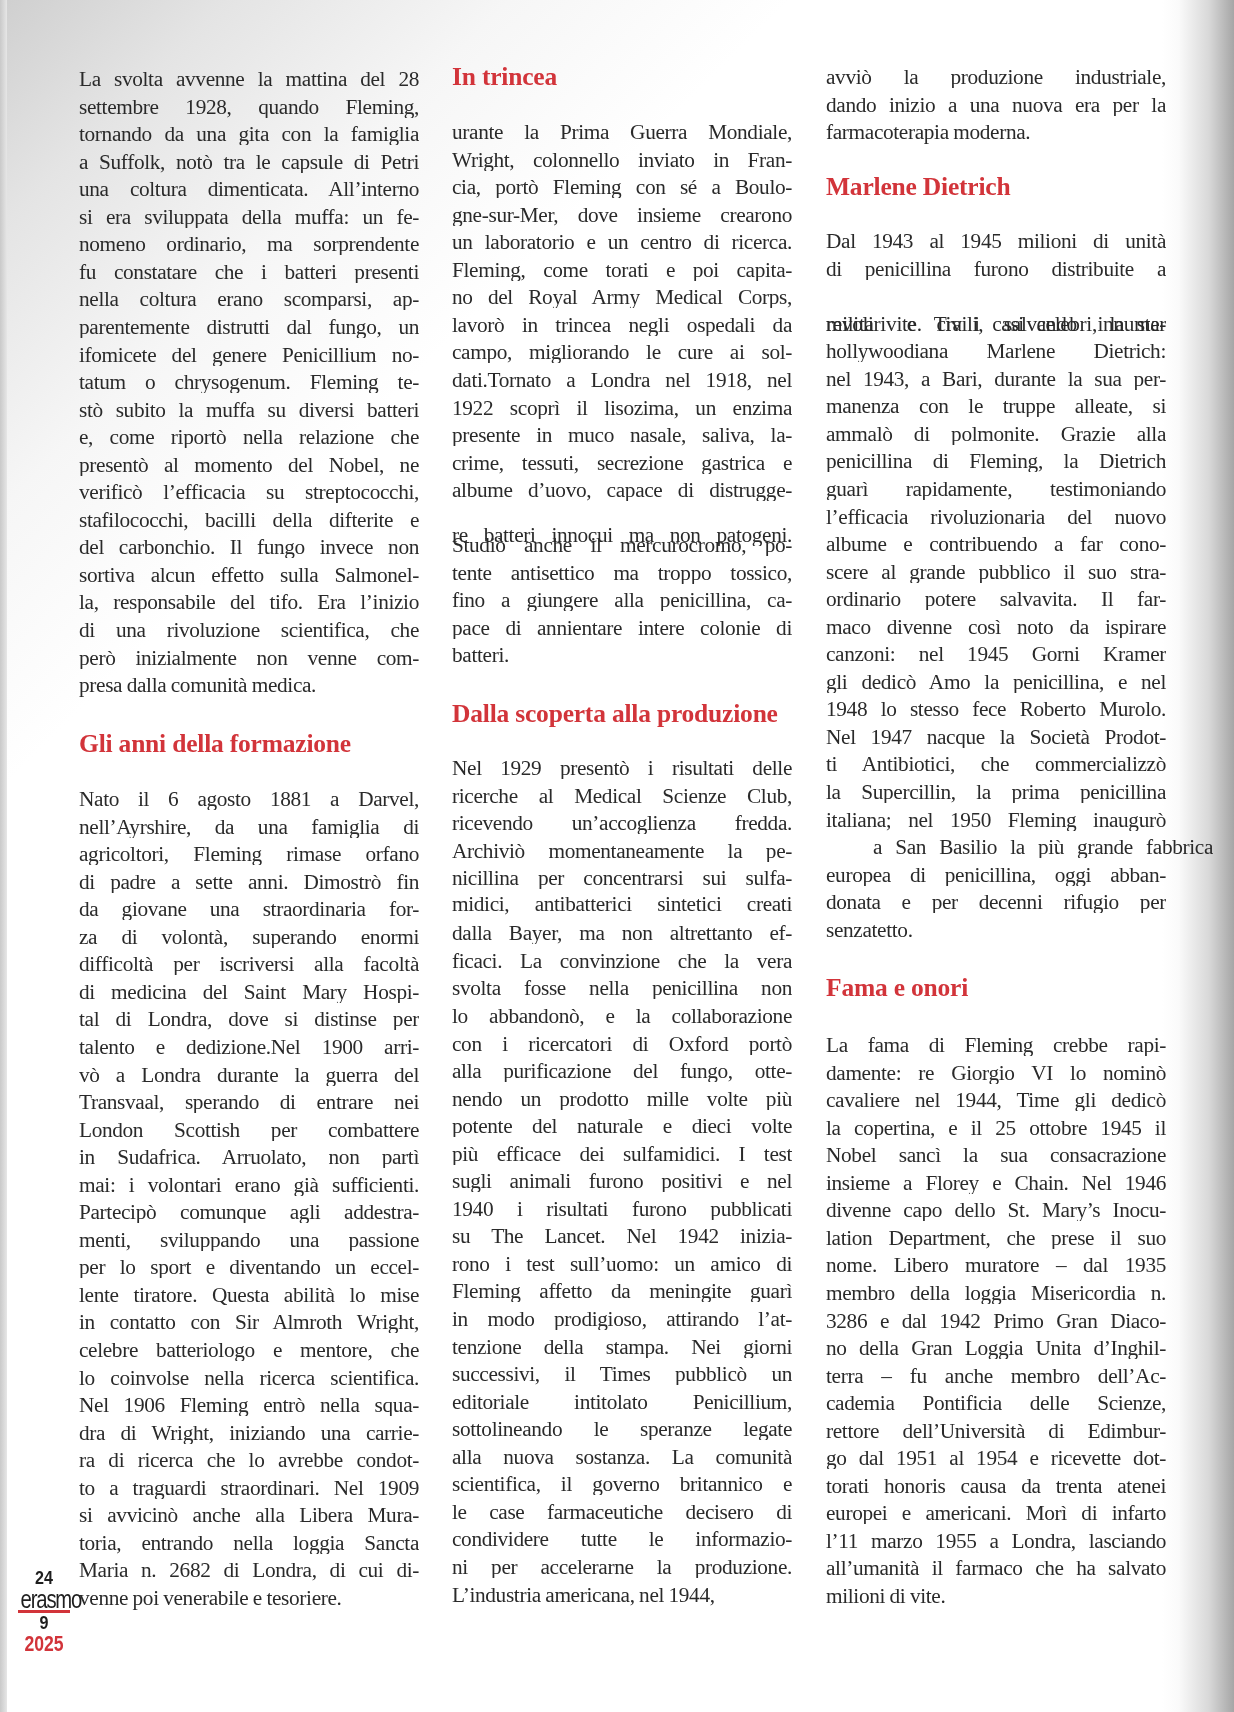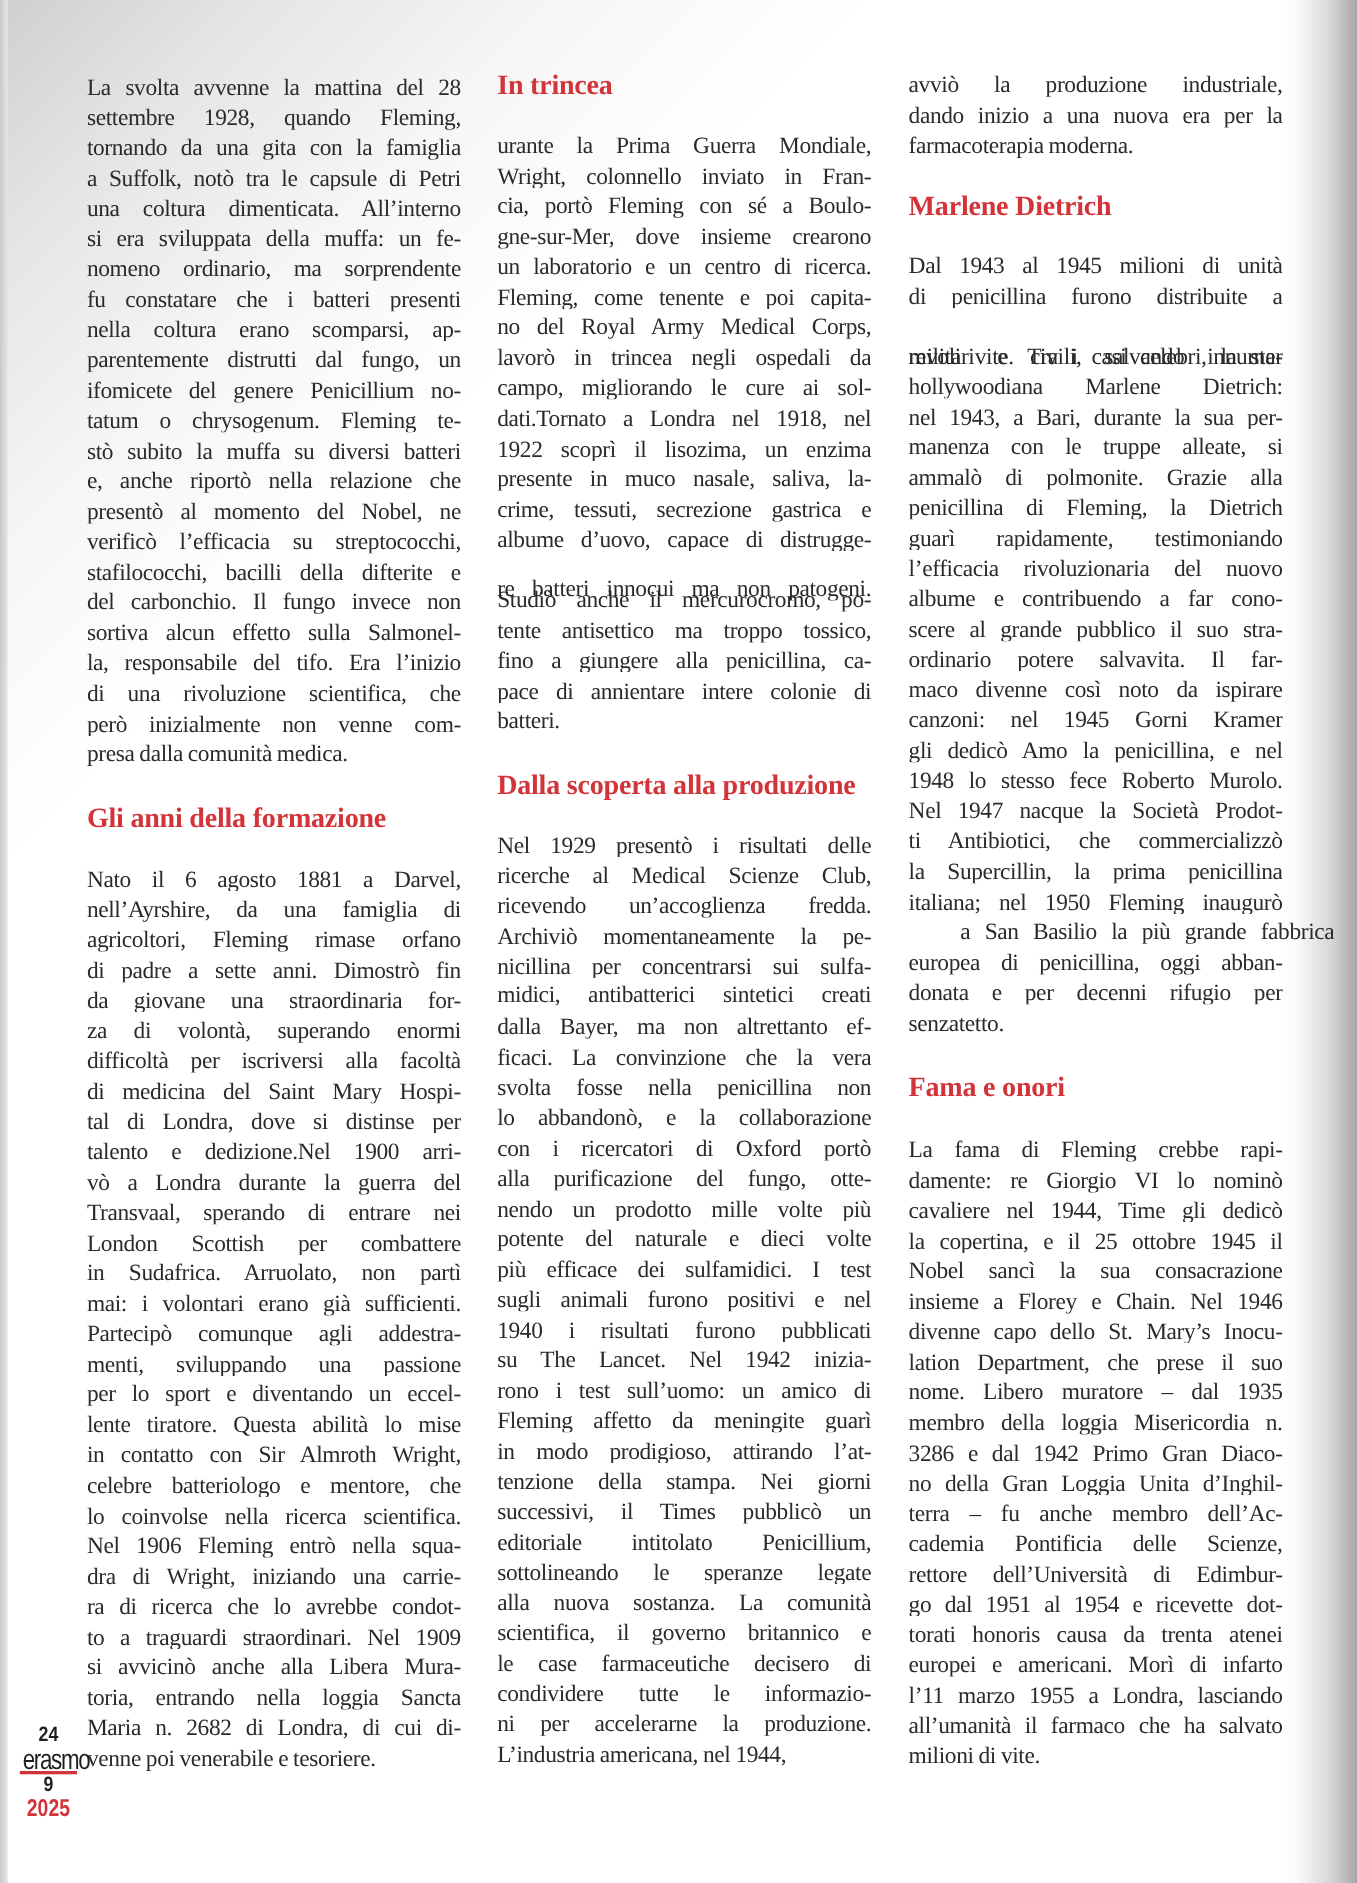--- a/index.html
+++ b/index.html
@@ -33,21 +33,21 @@
     <div class="line j" style="top: 150.65px;">a Suffolk, notò tra le capsule di Petri</div>
     <div class="line j" style="top: 178.2px;">una coltura dimenticata. All’interno</div>
     <div class="line j" style="top: 205.75px;">si era sviluppata della muffa: un fe-</div>
     <div class="line j" style="top: 233.3px;">nomeno ordinario, ma sorprendente</div>
     <div class="line j" style="top: 260.85px;">fu constatare che i batteri presenti</div>
     <div class="line j" style="top: 288.4px;">nella coltura erano scomparsi, ap-</div>
     <div class="line j" style="top: 315.95px;">parentemente distrutti dal fungo, un</div>
     <div class="line j" style="top: 343.5px;">ifomicete del genere Penicillium no-</div>
     <div class="line j" style="top: 371.05px;">tatum o chrysogenum. Fleming te-</div>
     <div class="line j" style="top: 398.6px;">stò subito la muffa su diversi batteri</div>
-    <div class="line j" style="top: 426.15px;">e, anche riportò nella relazione che</div>
+    <div class="line j" style="top: 426.15px;">e, come riportò nella relazione che</div>
     <div class="line j" style="top: 453.7px;">presentò al momento del Nobel, ne</div>
     <div class="line j" style="top: 481.25px;">verificò l’efficacia su streptococchi,</div>
     <div class="line j" style="top: 508.8px;">stafilococchi, bacilli della difterite e</div>
     <div class="line j" style="top: 536.35px;">del carbonchio. Il fungo invece non</div>
     <div class="line j" style="top: 563.9px;">sortiva alcun effetto sulla Salmonel-</div>
     <div class="line j" style="top: 591.45px;">la, responsabile del tifo. Era l’inizio</div>
     <div class="line j" style="top: 619px;">di una rivoluzione scientifica, che</div>
     <div class="line j" style="top: 646.55px;">però inizialmente non venne com-</div>
     <div class="line" style="top: 674.1px;">presa dalla comunità medica.</div>
     <div class="heading" style="top: 729px;">Gli anni della formazione</div>
@@ -82,21 +82,21 @@
     <div class="line j" style="top: 1559.4px;">Maria n. 2682 di Londra, di cui di-</div>
     <div class="line" style="top: 1586.95px;">venne poi venerabile e tesoriere.</div>
   </div>
 <div class="col" id="col1" style="left:452px;top:0;">
     <div class="heading" style="top: 62px;">In trincea</div>
     <div class="line j" style="top: 121px;">urante la Prima Guerra Mondiale,</div>
     <div class="line j" style="top: 148.55px;">Wright, colonnello inviato in Fran-</div>
     <div class="line j" style="top: 176.1px;">cia, portò Fleming con sé a Boulo-</div>
     <div class="line j" style="top: 203.65px;">gne-sur-Mer, dove insieme crearono</div>
     <div class="line j" style="top: 231.2px;">un laboratorio e un centro di ricerca.</div>
-    <div class="line j" style="top: 258.75px;">Fleming, come tenente e poi capita-</div>
+    <div class="line j" style="top: 258.75px;">Fleming, come torati e poi capita-</div>
     <div class="line j" style="top: 286.3px;">no del Royal Army Medical Corps,</div>
     <div class="line j" style="top: 313.85px;">lavorò in trincea negli ospedali da</div>
     <div class="line j" style="top: 341.4px;">campo, migliorando le cure ai sol-</div>
     <div class="line j" style="top: 368.95px;">dati.Tornato a Londra nel 1918, nel</div>
     <div class="line j" style="top: 396.5px;">1922 scoprì il lisozima, un enzima</div>
     <div class="line j" style="top: 424.05px;">presente in muco nasale, saliva, la-</div>
     <div class="line j" style="top: 451.6px;">crime, tessuti, secrezione gastrica e</div>
     <div class="line j" style="top: 479.15px;">albume d’uovo, capace di distrugge-</div>
     <div class="line j" style="top: 524px;">re batteri innocui ma non patogeni.</div>
     <div class="line j" style="top: 534.25px;">Studiò anche il mercurocromo, po-</div>

